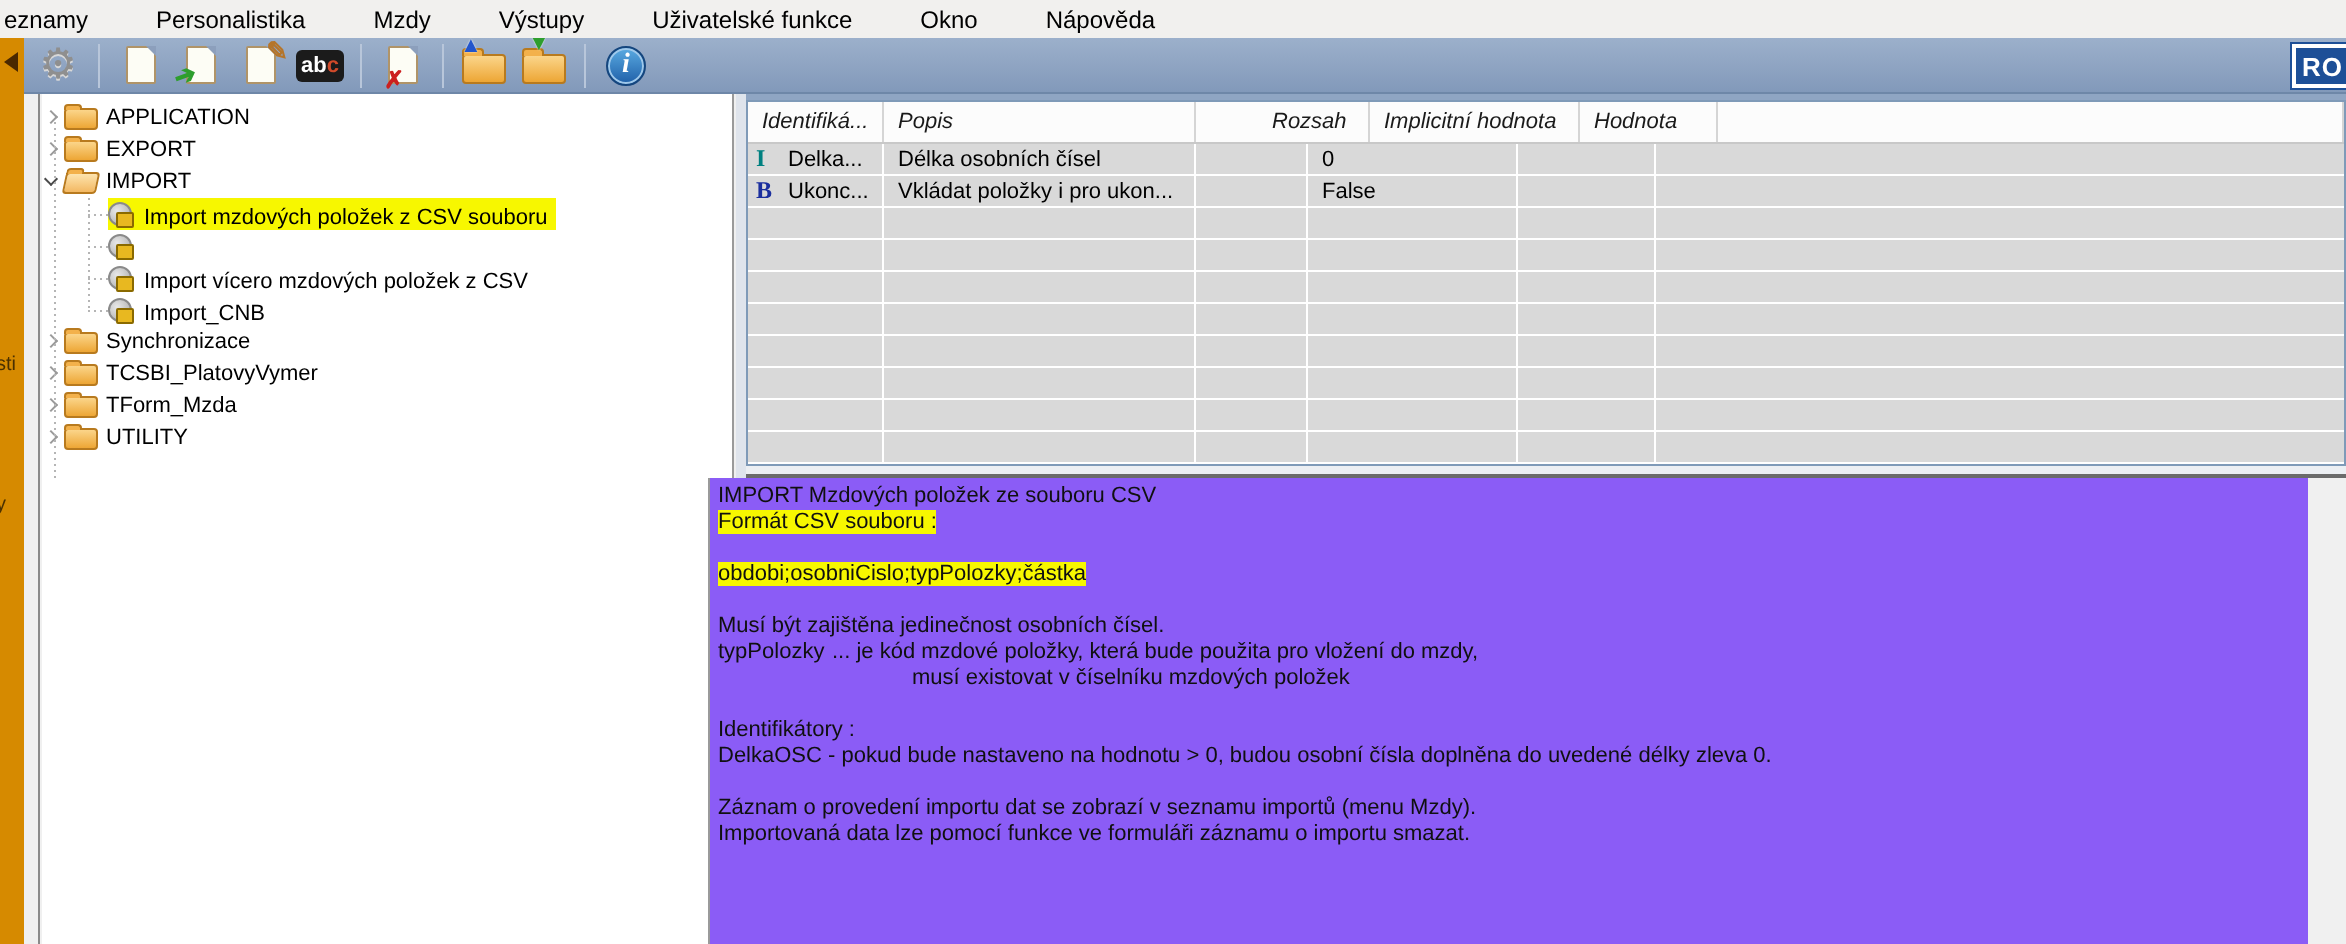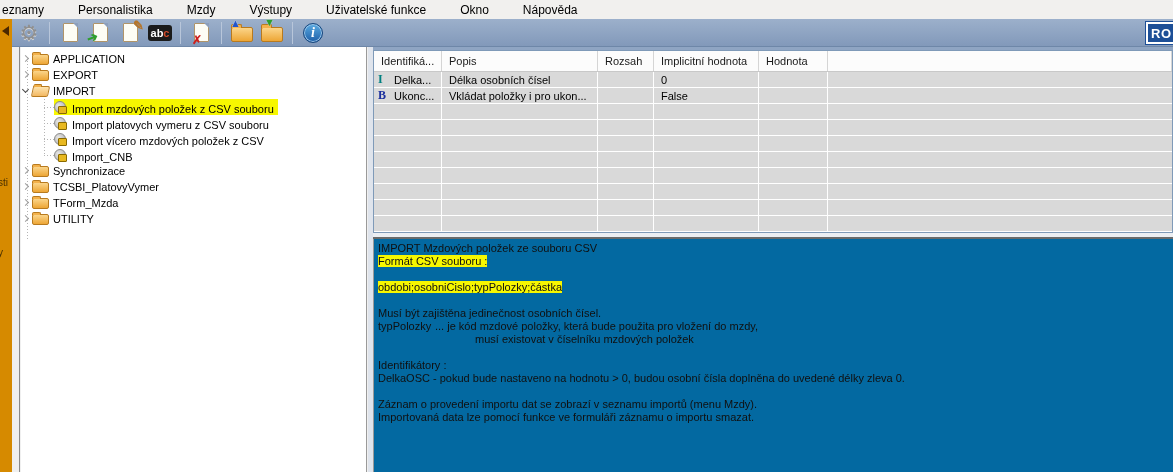--- a/index.html
+++ b/index.html
@@ -83,29 +83,29 @@
     background-image:repeating-linear-gradient(#b5b5b5 0 1px, transparent 1px 3px); }
   .hstub { position:absolute; height:1px;
     background-image:repeating-linear-gradient(90deg,#b5b5b5 0 1px, transparent 1px 3px); }
 
   
   .right-band { position:absolute; left:373px; top:47px; width:800px; height:3px; background:#8fa5c3; }
   .grid { position:absolute; left:373px; top:50px; width:800px; height:183px;
     background:#d9d9d9; border:1px solid #7f9ab8; overflow:hidden; font-size:11px; }
   .grid-head { display:flex; height:21px; background:#fcfcfc; border-bottom:1px solid #c8c8c8; }
   .gh-cell { display:flex; align-items:center; padding-left:7px; color:#1a1a1a;
-    border-right:1px solid #d5d5d5; overflow:hidden; white-space:nowrap; }
+    border-right:1px solid #d5d5d5; overflow:hidden; white-space:nowrap;font-style:italic; }
   .grid-row { position:relative; display:flex; height:16px; border-bottom:1px solid #fff; background:#d9d9d9; }
   .gr-cell { display:flex; align-items:center; padding-left:7px; overflow:hidden; white-space:nowrap;
     border-right:1px solid #fff; height:100%; }
   .gr-cell.first { padding-left:4px; }
   .type-letter { font-family:"Liberation Serif",serif; font-weight:bold; font-size:12px; width:16px; }
   .splitA { position:absolute; left:373px; top:233px; width:800px; height:4px; background:#eceff3; }
   .splitB { position:absolute; left:373px; top:237px; width:800px; height:2px; background:#6b6b6b; }
-  .memo { position:absolute; left:373px; top:239px; width:800px; height:233px; background:#0369a1;
+  .memo { position:absolute; left:354px; top:239px; width:800px; height:233px; background:#8b5cf6;
     border-left:1px solid #9a9a9a; padding:3px 0 0 4px; font-size:11px; color:#101010; overflow:hidden; }
   .memo-line { height:13px; line-height:13px; white-space:nowrap; }
   .memo-line .hl { background:#f7f700; }
   .memo-label { display:inline-block; width:57px; }
 </style>
 </head>
 <body>
 
 <div id="app">
 
@@ -187,21 +187,20 @@
       </div>
       <div class="tree-row lvl1">
         <span class="hl-wrap hl">
           <span class="t-leaf"></span>
           <span class="t-label">Import mzdových položek z CSV souboru</span>
         </span>
       </div>
       <div class="tree-row lvl1">
         <span class="hl-wrap">
           <span class="t-leaf"></span>
-          <span class="t-label">Import platovych vymeru z CSV souboru</span>
         </span>
       </div>
       <div class="tree-row lvl1">
         <span class="hl-wrap">
           <span class="t-leaf"></span>
           <span class="t-label">Import vícero mzdových položek z CSV</span>
         </span>
       </div>
       <div class="tree-row lvl1">
         <span class="hl-wrap">
@@ -236,21 +235,21 @@
       <div class="hstub" style="left: 23px; top: 92px; width: 11px;"></div>
       <div class="hstub" style="left: 23px; top: 108px; width: 11px;"></div>
     </div>
   <div class="gapR"></div>
 
   <div class="right-band"></div>
   <div class="grid">
     <div class="grid-head" id="gridhead">
         <div class="gh-cell" style="width: 68px; flex: 0 0 68px;">Identifiká...</div>
         <div class="gh-cell" style="width: 156px; flex: 0 0 156px;">Popis</div>
-        <div class="gh-cell" style="width: 56px; flex: 0 0 56px;">Rozsah</div>
+        <div class="gh-cell" style="width: 56px; flex: 0 0 56px; margin-left: 31px;">Rozsah</div>
         <div class="gh-cell" style="width: 105px; flex: 0 0 105px;">Implicitní hodnota</div>
         <div class="gh-cell" style="width: 69px; flex: 0 0 69px; text-align: center;">Hodnota</div>
         <div class="gh-cell" style="flex: 1 1 0%;"></div>
       </div>
     <div id="gridbody">
         <div class="grid-row">
           <div class="gr-cell first" style="width: 68px; flex: 0 0 68px;">
             <span class="type-letter" style="color: rgb(0, 128, 128);">I</span>
             <span>Delka...</span>
           </div>

